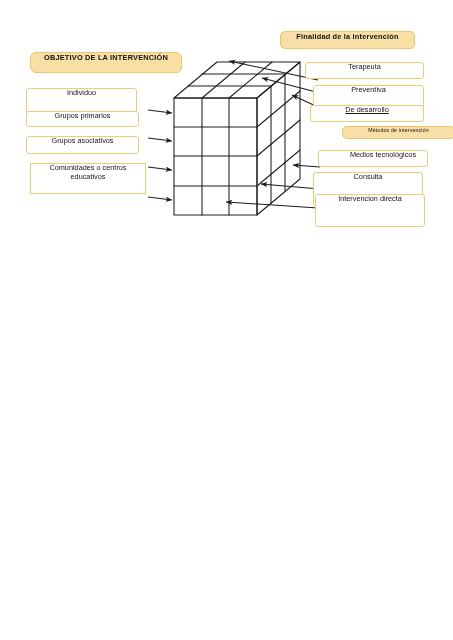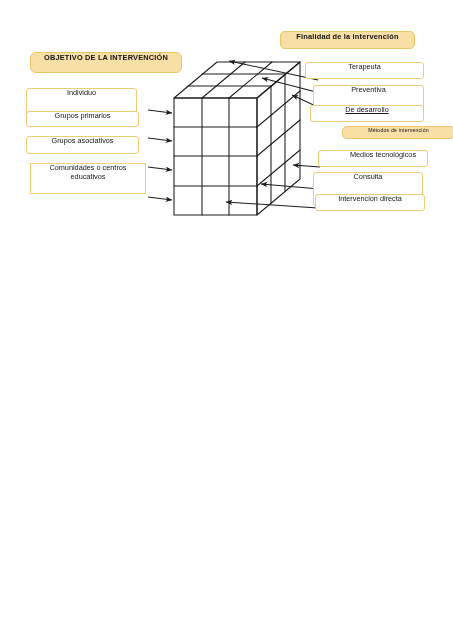--- a/index.html
+++ b/index.html
@@ -196,19 +196,19 @@
     </div>
 
     <div class="node card" style="left:318px; top:150px; width:110px; height:17px;padding-left:20px;">
       <span class="label">Medios tecnológicos</span>
     </div>
 
     <div class="node card" style="left:313px; top:172px; width:110px; height:34px;">
       <span class="label">Consulta</span>
     </div>
 
-    <div class="node card" style="left:315px; top:194px; width:110px; height:17px;">
+    <div class="node card" style="left:315px; top:194px; width:110px; height:33px;">
       <span class="label">Intervencion directa</span>
     </div>
 
   </div>
 
 </div>
 
 </body></html>

